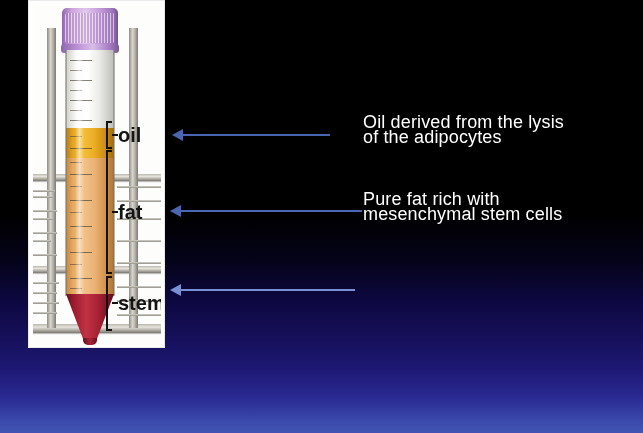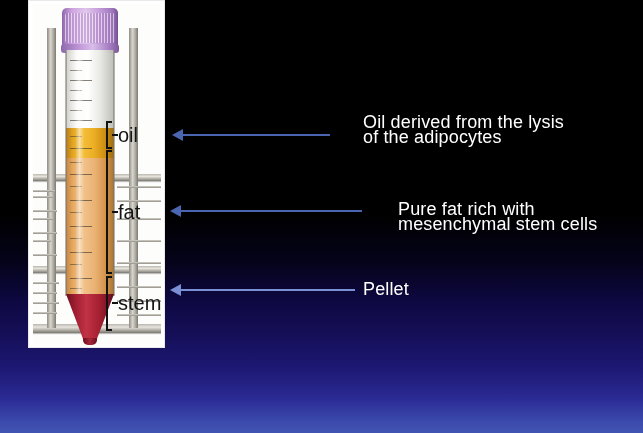--- a/index.html
+++ b/index.html
@@ -122,21 +122,21 @@
     border-top:2px solid #111;
     border-bottom:2px solid #111;
     width:6px;
     box-sizing:border-box;
   }
   .bracket-nub{
     position:absolute;width:6px;height:2px;background:#111;
   }
   .seg-label{
     position:absolute;color:#141414;
-    font-size:20px;line-height:20px;font-weight:400;
+    font-size:20px;line-height:20px;font-weight:700;
     font-family:"Liberation Sans","DejaVu Sans",sans-serif;
     white-space:nowrap;
     text-align:center;
   }
 
   
   .arrow{position:absolute;height:12px;}
   .arrow-shaft{
     position:absolute;left:10px;top:5px;height:2px;
   }
@@ -256,17 +256,16 @@
     <span class="arrow-shaft" style="width:182px;background:#4a66b0;"></span>
   </div>
 
   <div class="arrow" style="left:170px;top:284px;width:185px;">
     <span class="arrow-head" style="border-right-color:#7b8fd4;"></span>
     <span class="arrow-shaft" style="width:175px;background:#7b8fd4;"></span>
   </div>
 
   <div class="callout" style="left:363px;top:115px;width:215px;">Oil derived from the lysis of the adipocytes</div>
 
-  <div class="callout" style="left:363px;top:202px;width:240px;margin-left:35px;">Pure fat rich with mesenchymal stem cells</div>
-
-  <div class="callout" style="left:363px;top:282px;width:200px;">Pellet</div>
+  <div class="callout" style="left:363px;top:192px;width:240px;">Pure fat rich with mesenchymal stem cells</div>
+
 
 </div>
 
 </body></html>

